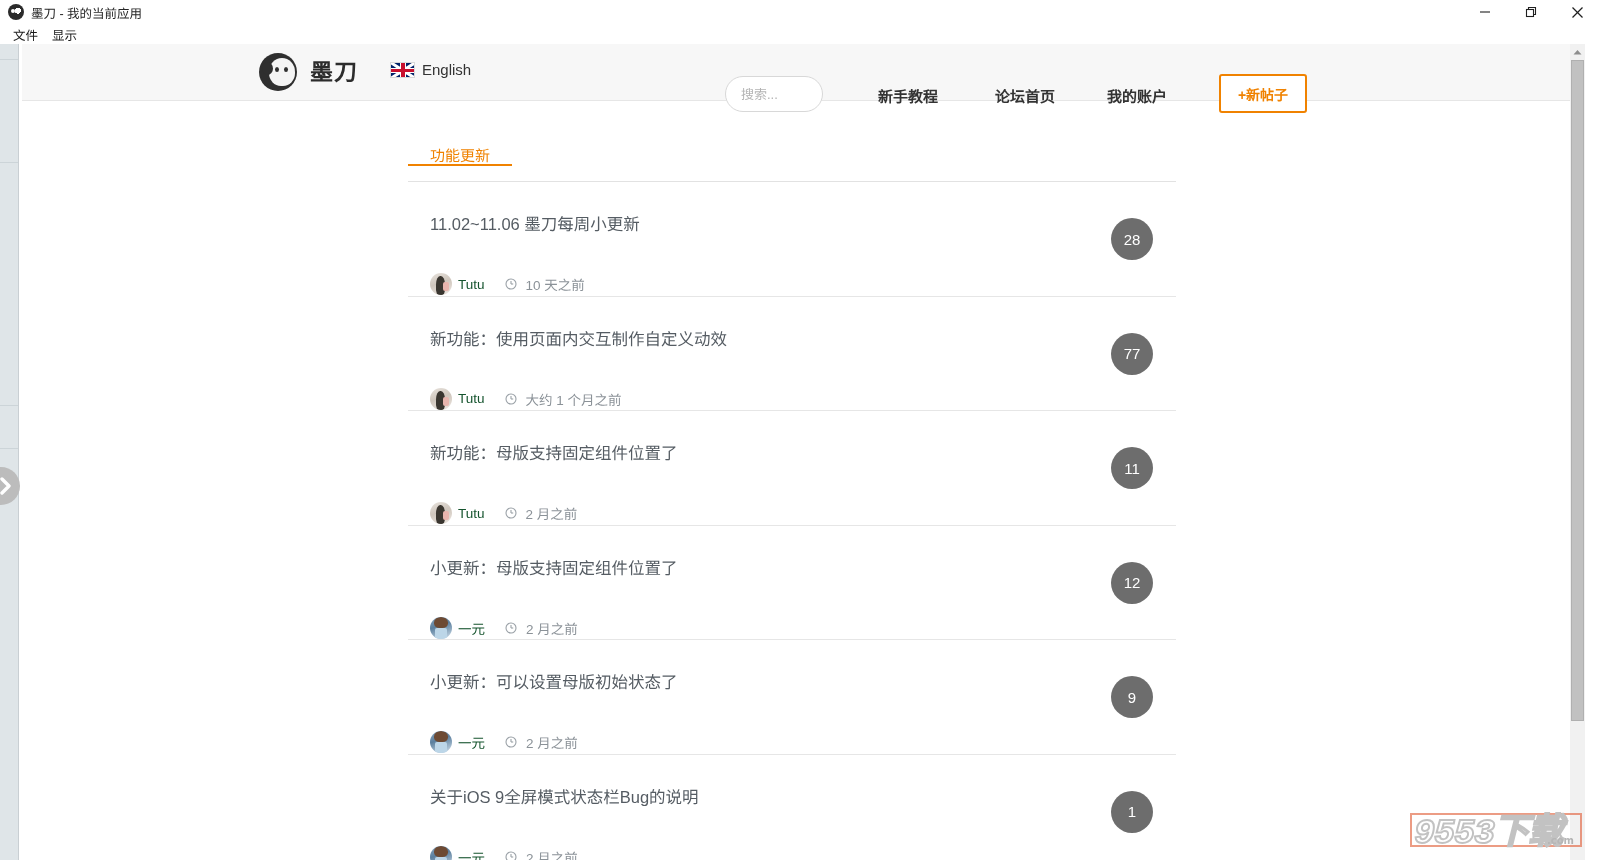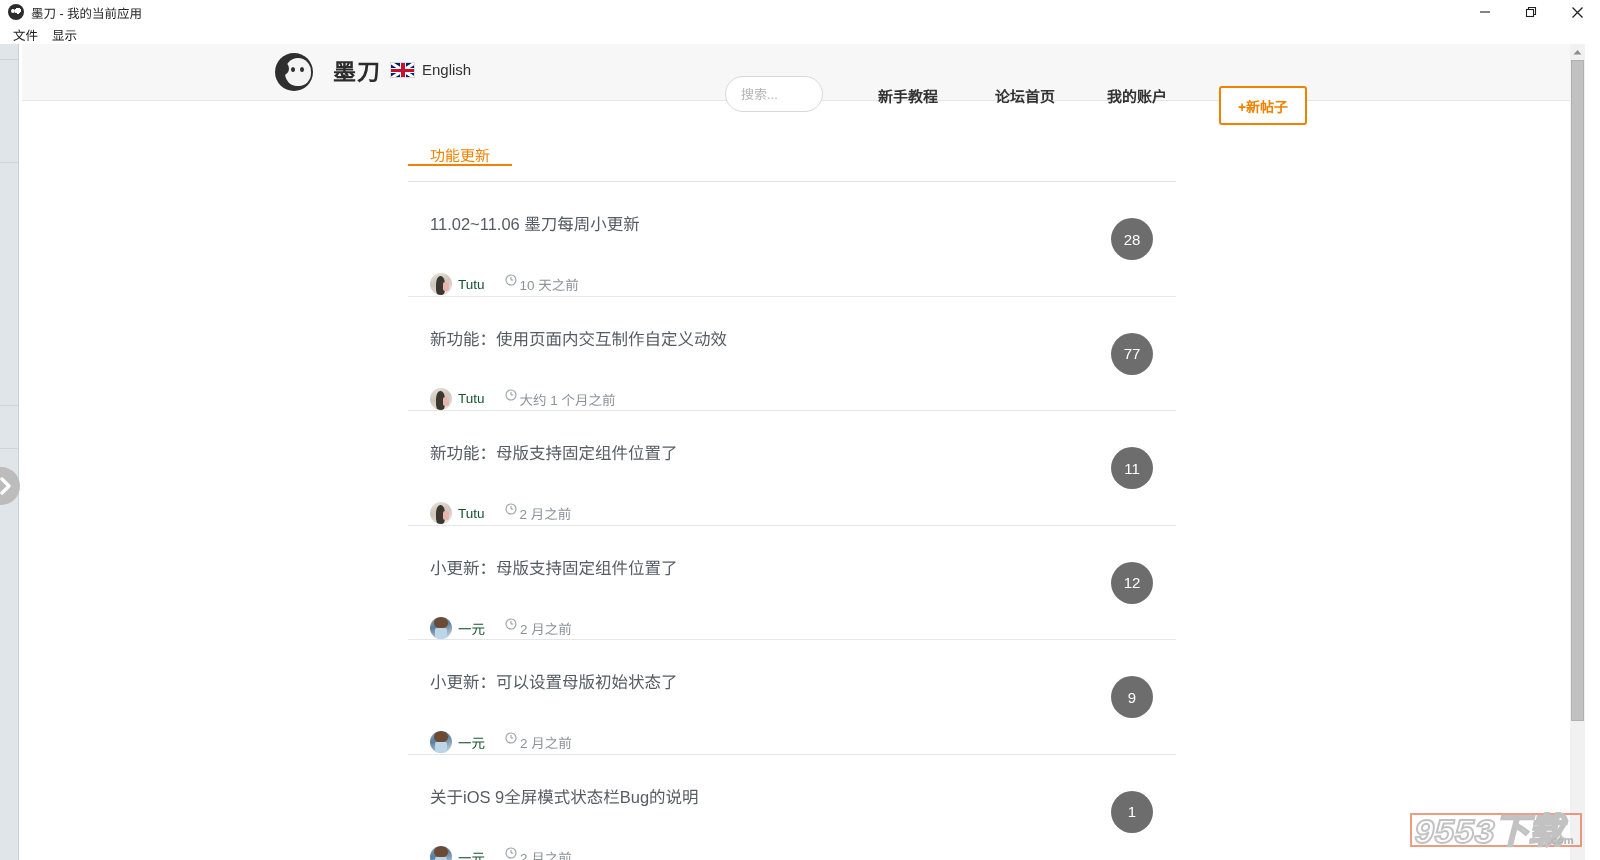--- a/index.html
+++ b/index.html
@@ -126,24 +126,24 @@
   .site-header {
     position: absolute;
     top: 0; left: 0;
     width: 1563px; height: 57px;
     background: #f7f7f7;
     border-bottom: 1px solid #e6e6e6;
   }
 
   .brand {
     position: absolute;
-    left: 253px; top: 9px;
-    display: flex;
-    align-items: center;
-    gap: 20px;
+    left: 237px; top: 9px;
+    display: flex;
+    align-items: center;
+    gap: 13px;
   }
   .brand-mark {
     width: 38px; height: 38px;
     border-radius: 50%;
     background: #2f2f2f;
     position: relative;
     overflow: hidden;
   }
   .brand-mark .face {
     position: absolute;
@@ -238,21 +238,21 @@
     font-weight: bold;
     color: #333;
     white-space: nowrap;
   }
   .nav-link.n0 { left: 856px; }
   .nav-link.n1 { left: 973px; }
   .nav-link.n2 { left: 1085px; }
 
   .new-post-btn {
     position: absolute;
-    left: 1197px; top: 42px;
+    left: 1197px; top: 30px;
     width: 88px; height: 39px;
     border: 2px solid #f08200;
     border-radius: 3px;
     background: #fff;
     color: #f08200;
     font-size: 14px;
     font-weight: bold;
     display: flex;
     align-items: center;
     justify-content: center;
@@ -356,22 +356,22 @@
     background: #bcd6e8;
     border-radius: 2px;
   }
   .meta-author {
     font-size: 13.5px;
     color: #14532d;
     white-space: nowrap;
   }
   .meta-time-wrap {
     display: flex;
-    align-items: flex-start;
-    gap: 3px;
+    align-items: center;
+    gap: 9px;
     margin-left: 14px;
   }
   .clock-icon {
     width: 12px; height: 12px;
     flex: none;
     color: #9aa1a7;
   }
   .meta-time {
     font-size: 13.5px;
     color: #8b9298;

